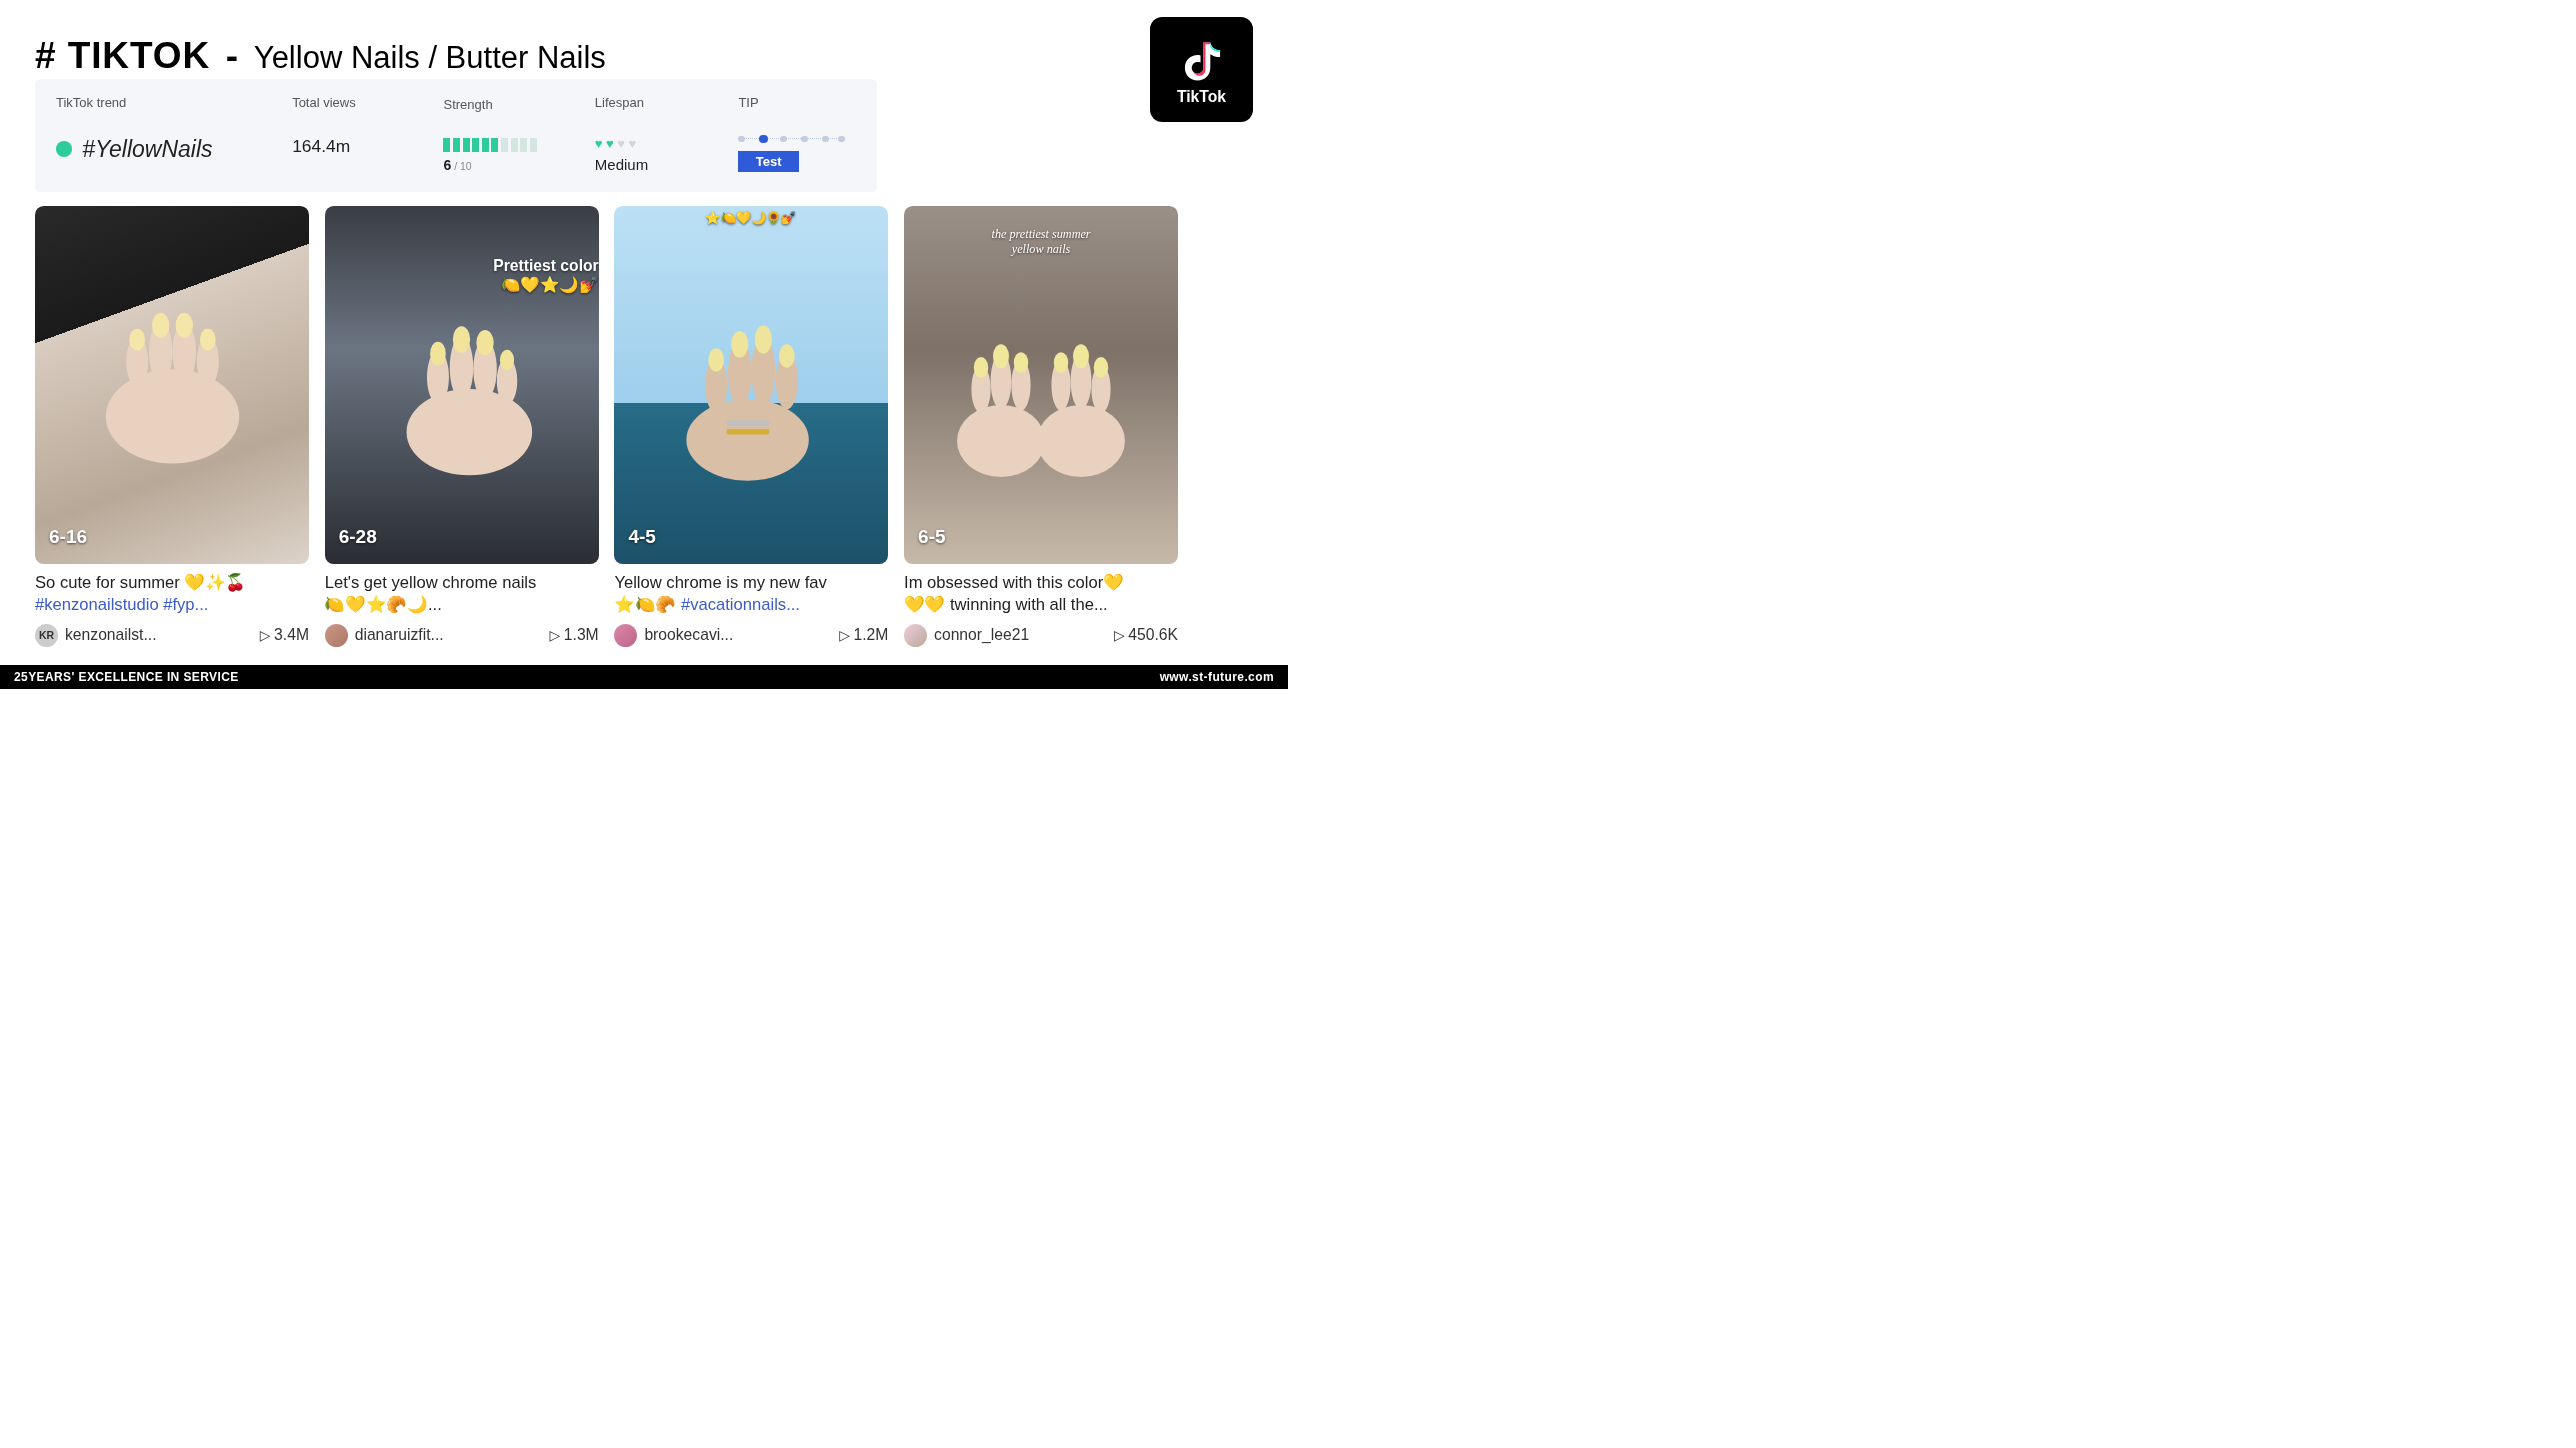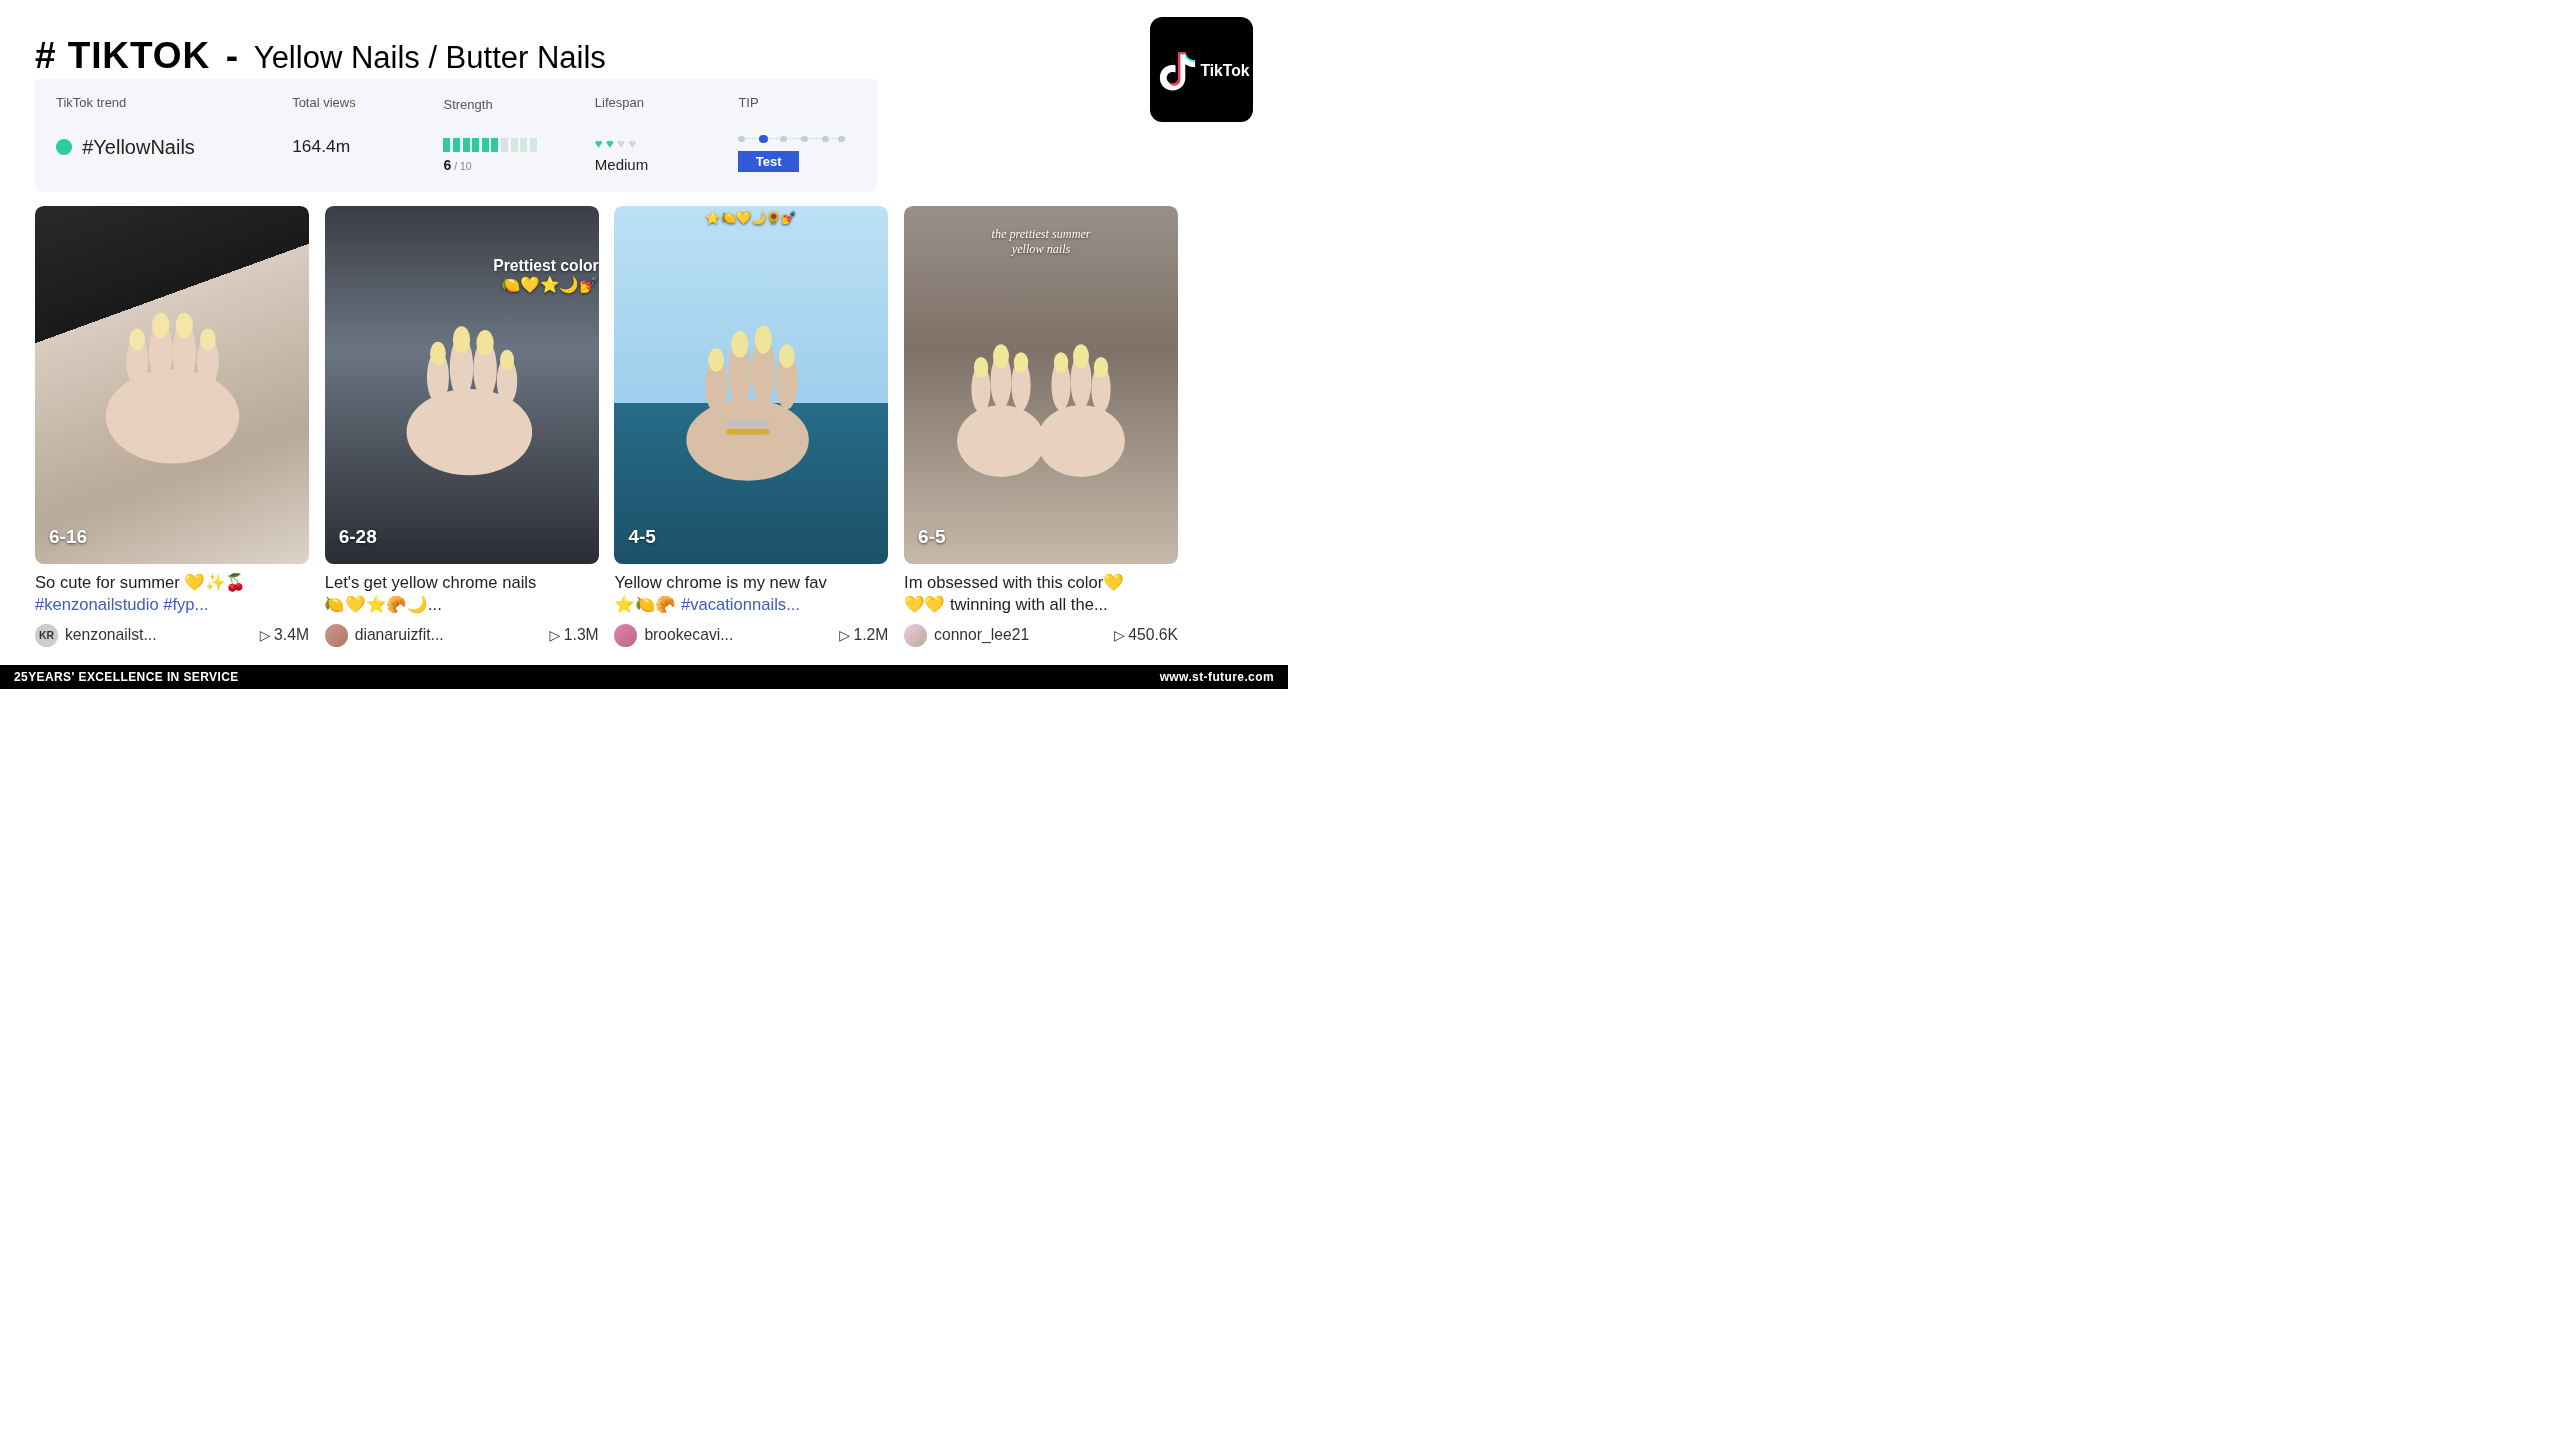--- a/index.html
+++ b/index.html
@@ -36,21 +36,21 @@
   }
   .tiktok-logo {
     position: absolute;
     top: 17.4px;
     right: 35px;
     width: 103px;
     height: 105px;
     background: #000;
     border-radius: 12.2px;
     display: flex;
-    flex-direction: row;
+    flex-direction: column;
     align-items: center;
     justify-content: center;
     color: #fff;
   }
   .tiktok-logo svg { width: 47px; height: 52px; }
   .tiktok-logo-text {
     font-size: 15.7px;
     font-weight: 700;
     margin-top: 1.7px;
   }
@@ -72,21 +72,21 @@
   .stat-head {
     font-size: 13px;
     color: #555;
     margin-bottom: 26px;
   }
   .trend-row { display: flex; align-items: center; gap: 10.5px; }
   .dot-green {
     width: 15.7px; height: 15.7px; border-radius: 50%;
     background: #2ecc9a;
   }
-  .trend-name { font-size: 20px; font-weight: 500; color: #222; }
+  .trend-name { font-size: 23px; font-weight: 500; color: #222; font-style: italic; }
   .views-val { font-size: 17.4px; font-weight: 500; color: #222; }
   .strength-bars { display: flex; gap: 2.6px; margin-bottom: 5.2px; }
   .sbar { width: 7px; height: 14px; background: #d3e6e0; }
   .sbar.on { background: #2ecc9a; }
   .strength-text { font-size: 14px; color: #222; font-weight: 600; }
   .strength-text .denom { font-size: 10.5px; color: #888; font-weight: 400; }
   .hearts { display: flex; gap: 3.5px; margin-bottom: 5.2px; }
   .heart { font-size: 13px; color: #d0d5dc; }
   .heart.on { color: #2ecc9a; }
   .lifespan-text { font-size: 15px; color: #222; }

